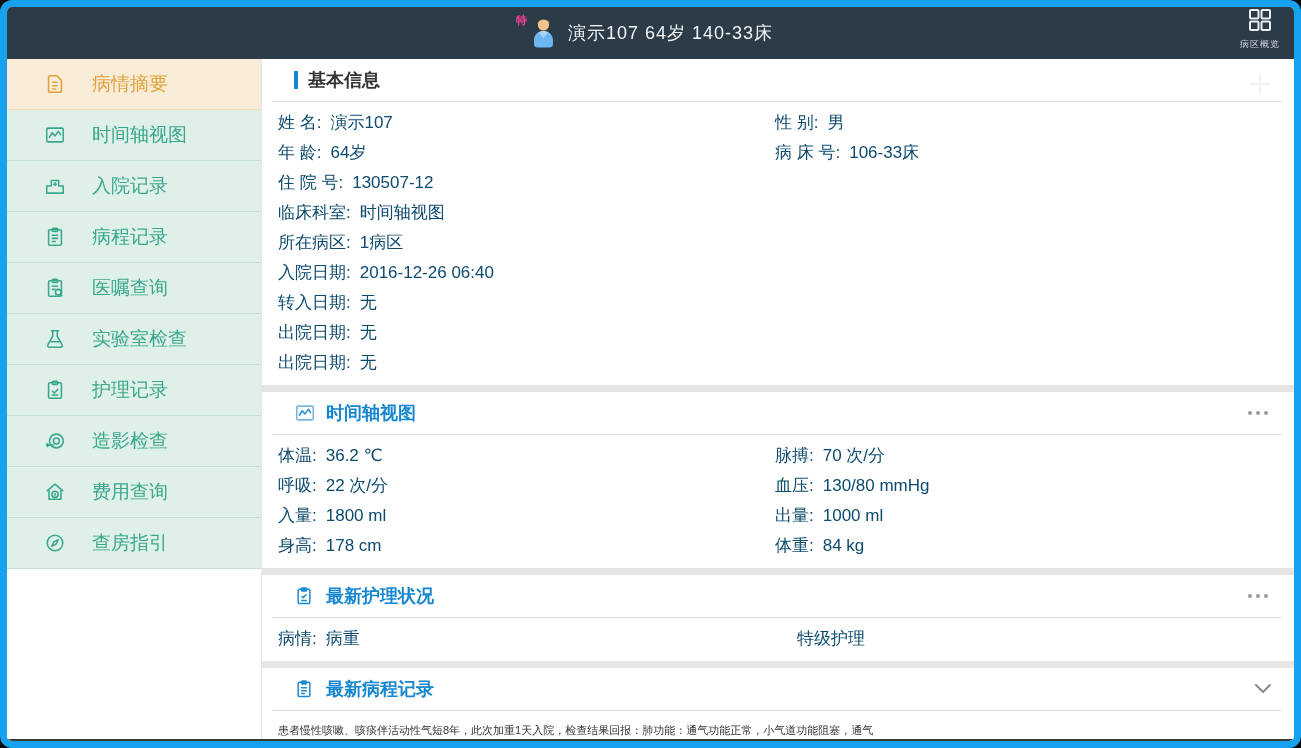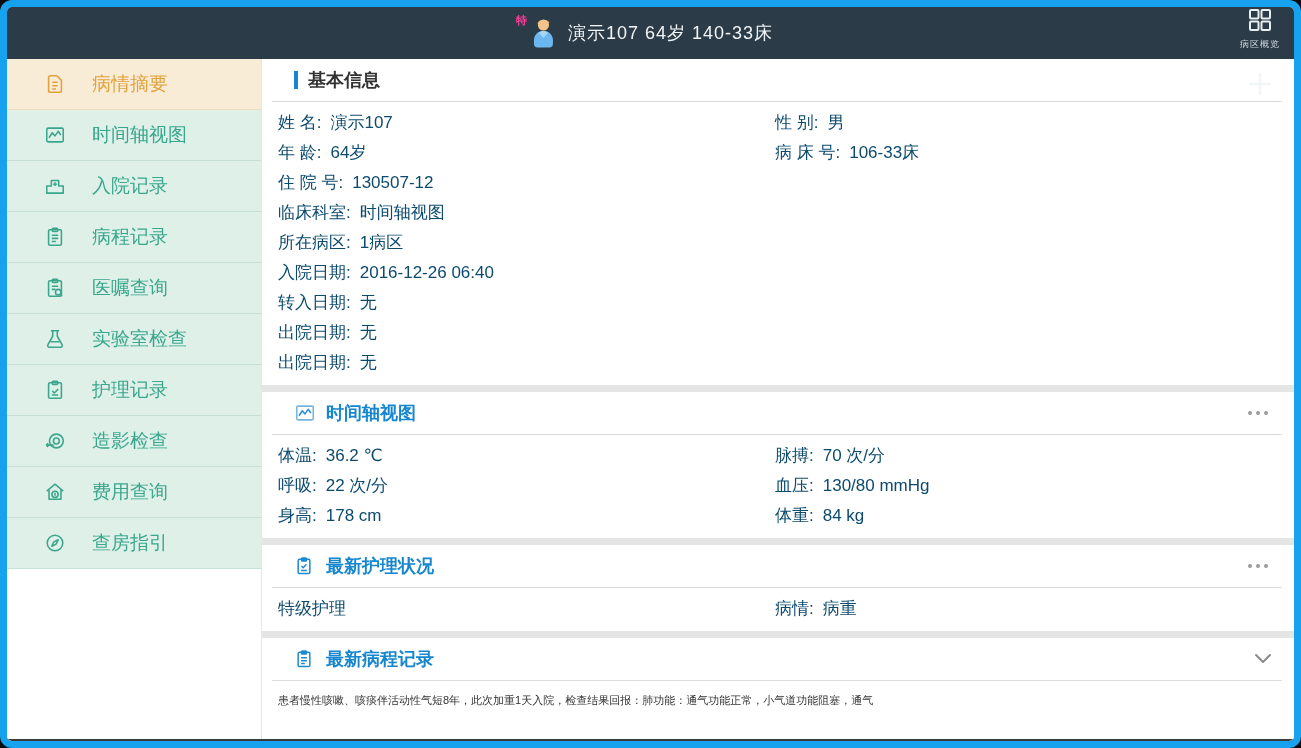--- a/index.html
+++ b/index.html
@@ -355,20 +355,30 @@
               <span class="lbl">呼吸:</span>
               <span class="val">22 次/分</span>
             </div>
           <div class="cell right">
               <span class="lbl">血压:</span>
               <span class="val">130/80 mmHg</span>
             </div>
         </div>
         <div class="info-row">
           <div class="cell left">
+              <span class="lbl">入量:</span>
+              <span class="val">1800 ml</span>
+            </div>
+          <div class="cell right">
+              <span class="lbl">出量:</span>
+              <span class="val">1000 ml</span>
+            </div>
+        </div>
+        <div class="info-row">
+          <div class="cell left">
               <span class="lbl">身高:</span>
               <span class="val">178 cm</span>
             </div>
           <div class="cell right">
               <span class="lbl">体重:</span>
               <span class="val">84 kg</span>
             </div>
         </div>
       </div>
 
@@ -386,27 +396,27 @@
         <span class="more-dots">
             <i></i>
             <i></i>
             <i></i>
           </span>
       </div>
       <div class="rule"></div>
 
       <div class="info-rows">
         <div class="info-row">
+          <div class="cell right">
+              <span class="lbl">病情:</span>
+              <span class="val">病重</span>
+            </div>
           <div class="cell left">
               <span class="lbl">特级护理</span>
               <span class="val"></span>
-            </div>
-          <div class="cell right">
-              <span class="lbl">病情:</span>
-              <span class="val">病重</span>
             </div>
         </div>
       </div>
 
       <div class="band"></div>
 
       <div class="sec-title-row">
         <span class="hdr-icn">
           <svg width="20" height="22" viewBox="0 0 24 24" fill="none" stroke="#1c8ad2" stroke-width="1.8" stroke-linejoin="round">
             <rect x="5" y="4" width="14" height="17" rx="1.5"></rect>

